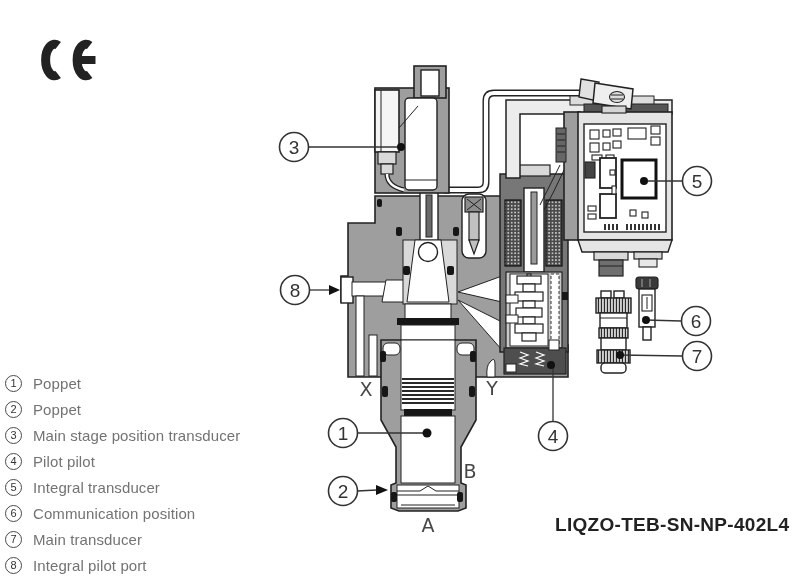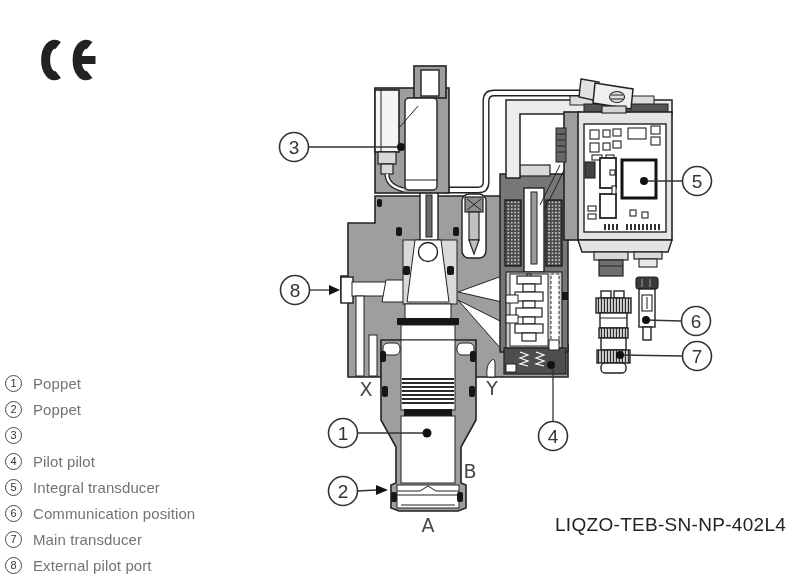--- a/index.html
+++ b/index.html
@@ -5,21 +5,21 @@
   html,body{margin:0;padding:0;background:#fff;}
   .stage{position:relative;width:801px;height:582px;background:#fff;overflow:hidden;font-family:"Liberation Sans",sans-serif;}
   .stage svg{position:absolute;left:0;top:0;}
   
   .legend{position:absolute;left:5px;top:370px;}
   .legend-row{display:flex;align-items:center;height:26px;gap:11px;}
   .legend-num{width:17px;height:17px;min-width:17px;box-sizing:border-box;border:1.2px solid #4a4a4a;border-radius:50%;
     display:flex;align-items:center;justify-content:center;font-size:11px;color:#333;}
   .legend-label{font-size:15px;color:#737373;letter-spacing:.1px;white-space:nowrap;}
   
-  .model{position:absolute;left:555px;top:514px;font-size:19px;font-weight:normal;color:#222;letter-spacing:.3px;white-space:nowrap;}
+  .model{position:absolute;left:555px;top:514px;font-size:19px;font-weight:bold;color:#222;letter-spacing:.3px;white-space:nowrap;}
   .th{stroke:#222;stroke-width:1;fill:none;}
   .wh{fill:#fff;stroke:#222;stroke-width:1.4;}
   .gy{fill:#9e9e9e;stroke:#222;stroke-width:1.6;}
   .lg{fill:#d8d8d8;stroke:#222;stroke-width:1.2;}
   .pl{fill:#ececec;stroke:#222;stroke-width:1.5;}
   .dk{fill:#4e4e4e;stroke:#222;stroke-width:1.2;}
   .md{fill:#777;stroke:#222;stroke-width:1.5;}
   .blk{fill:#161616;stroke:none;}
   .lead{stroke:#333;stroke-width:1.3;fill:none;}
   .cobubble{fill:#fff;stroke:#333;stroke-width:1.6;}
@@ -321,38 +321,39 @@
     <div class="legend-row">
       <span class="legend-num">1</span>
       <span class="legend-label">Poppet</span>
     </div>
     <div class="legend-row">
       <span class="legend-num">2</span>
       <span class="legend-label">Poppet</span>
     </div>
     <div class="legend-row">
       <span class="legend-num">3</span>
+      <span class="legend-label">Main stage position transducer</span>
     </div>
     <div class="legend-row">
       <span class="legend-num">4</span>
       <span class="legend-label">Pilot pilot</span>
     </div>
     <div class="legend-row">
       <span class="legend-num">5</span>
       <span class="legend-label">Integral transducer</span>
     </div>
     <div class="legend-row">
       <span class="legend-num">6</span>
       <span class="legend-label">Communication position</span>
     </div>
     <div class="legend-row">
       <span class="legend-num">7</span>
       <span class="legend-label">Main transducer</span>
     </div>
     <div class="legend-row">
       <span class="legend-num">8</span>
-      <span class="legend-label">External pilot port</span>
+      <span class="legend-label">Integral pilot port</span>
     </div>
   </div>
 
   <div class="model">LIQZO-TEB-SN-NP-402L4</div>
 
 </div>
 
 </body></html>

